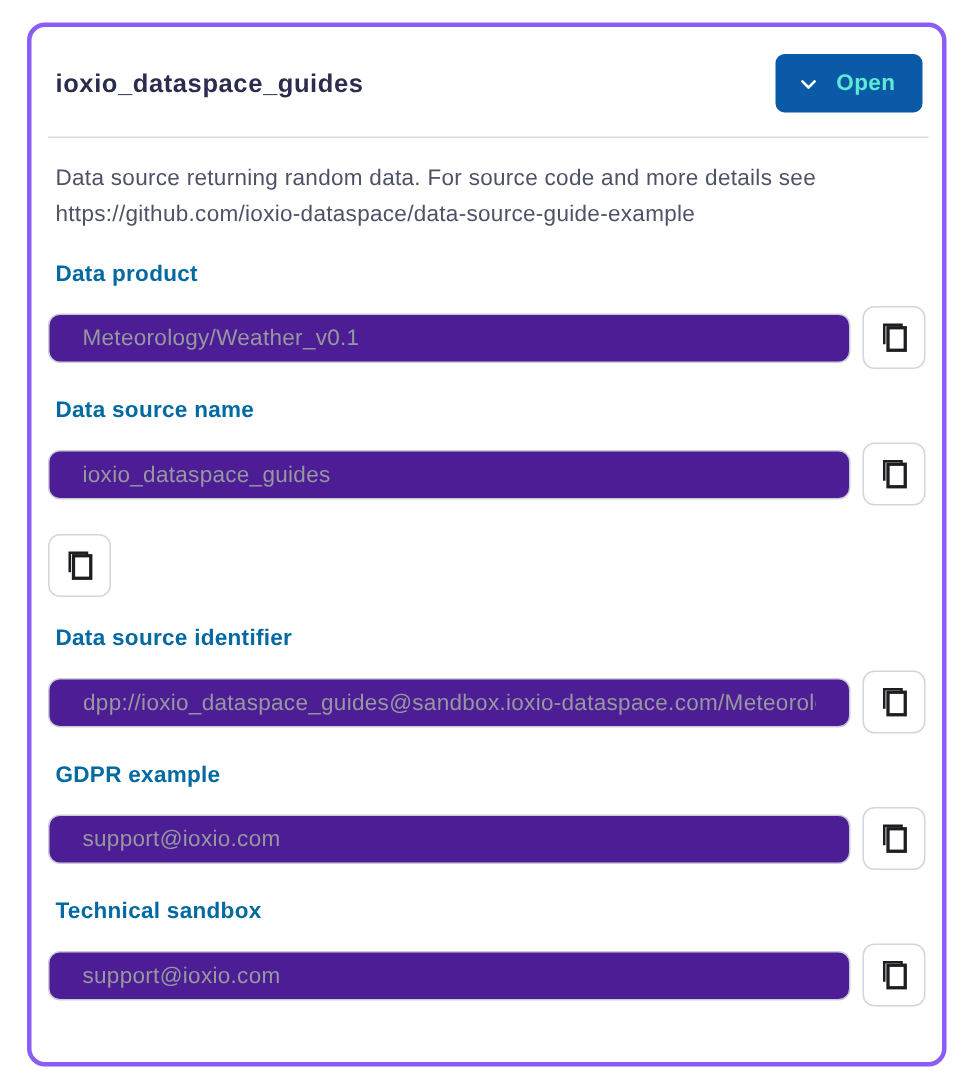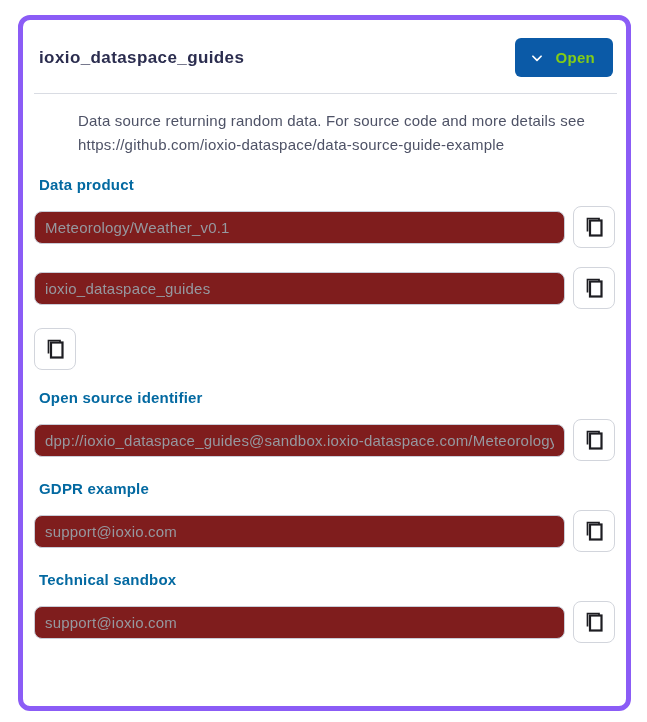--- a/index.html
+++ b/index.html
@@ -6,42 +6,42 @@
   html, body {
     width: 647px; height: 722px;
     background: #ffffff;
     font-family: "Liberation Sans", sans-serif;
   }
   .card {
     position: absolute;
     left: 18px; top: 15px;
     width: 613px; height: 696px;
     background: #ffffff;
-    border: 5px solid #8b5cf6;
+    border: 3px solid #8b5cf6;
     border-radius: 12px;
     padding: 18px 11px 19px 11px;
   }
   .header-row {
     display: flex;
     align-items: center;
     justify-content: space-between;
     padding: 0 2px 0 5px;
   }
   .card-title {
     font-size: 17px;
     font-weight: 700;
     color: #2b2d4f;
     letter-spacing: 0.4px;
   }
   .open-btn {
     display: flex;
     align-items: center;
     gap: 11px;
     background: #0b5aa7;
-    color: #84cc16;
+    color: #5eead4;
     border: none;
     border-radius: 6px;
     height: 39px;
     padding: 0 18px 0 15px;
     font-family: "Liberation Sans", sans-serif;
     font-size: 15px;
     font-weight: 700;
     letter-spacing: 0.3px;
     cursor: pointer;
   }
@@ -50,21 +50,20 @@
     border-top: 1px solid #d9dce3;
     margin: 16px -2px 15px 0;
   }
   .description {
     font-size: 15px;
     line-height: 24px;
     color: #4e5266;
     letter-spacing: 0.2px;
     padding: 0 2px 0 5px;
     margin-bottom: 19px;
-    margin-left: 39px;
   }
   .field { margin-top: 19px; }
   .field:first-of-type { margin-top: 0; }
   .field-label {
     display: block;
     font-size: 15px;
     font-weight: 600;
     color: #0369a1;
     letter-spacing: 0.2px;
     padding-left: 5px;
@@ -74,22 +73,22 @@
     display: flex;
     align-items: center;
     gap: 8px;
   }
   .field-input {
     flex: 1;
     min-width: 0;
     height: 33px;
     border: 1px solid #c9cdd8;
     border-radius: 8px;
-    background: #7f1d1d;
-    padding: 0 10px;
+    background: #4c1d95;
+    padding: 0 22px;
     font-family: "Liberation Sans", sans-serif;
     font-size: 15px;
     letter-spacing: 0.2px;
     color: #96989f;
     outline: none;
     white-space: nowrap;
     overflow: hidden;
     text-overflow: clip;
   }
   .copy-btn {
@@ -135,20 +134,21 @@
           <svg width="24" height="24" viewBox="0 0 24 24" fill="none">
               <path d="M5.5 16.5 V3.5 H17 V6" stroke="#1d1d22" stroke-width="1.7"></path>
               <rect x="8" y="5.5" width="11.5" height="15" stroke="#1d1d22" stroke-width="2.2"></rect>
             </svg>
         </span>
       </button>
     </div>
   </div>
 
   <div class="field">
+    <span class="field-label">Data source name</span>
     <div class="field-row">
       <input class="field-input" type="text" readonly="" value="ioxio_dataspace_guides" style="">
       <button class="copy-btn">
         <span class="icon">
           <svg width="24" height="24" viewBox="0 0 24 24" fill="none">
               <path d="M5.5 16.5 V3.5 H17 V6" stroke="#1d1d22" stroke-width="1.7"></path>
               <rect x="8" y="5.5" width="11.5" height="15" stroke="#1d1d22" stroke-width="2.2"></rect>
             </svg>
         </span>
       </button>
@@ -162,21 +162,21 @@
           <svg width="24" height="24" viewBox="0 0 24 24" fill="none">
               <path d="M5.5 16.5 V3.5 H17 V6" stroke="#1d1d22" stroke-width="1.7"></path>
               <rect x="8" y="5.5" width="11.5" height="15" stroke="#1d1d22" stroke-width="2.2"></rect>
             </svg>
         </span>
       </button>
     </div>
   </div>
 
   <div class="field">
-    <span class="field-label">Open source identifier</span>
+    <span class="field-label">Data source identifier</span>
     <div class="field-row">
       <input class="field-input" type="text" readonly="" value="dpp://ioxio_dataspace_guides@sandbox.ioxio-dataspace.com/Meteorology/Weather_v0.1" style="">
       <button class="copy-btn">
         <span class="icon">
           <svg width="24" height="24" viewBox="0 0 24 24" fill="none">
               <path d="M5.5 16.5 V3.5 H17 V6" stroke="#1d1d22" stroke-width="1.7"></path>
               <rect x="8" y="5.5" width="11.5" height="15" stroke="#1d1d22" stroke-width="2.2"></rect>
             </svg>
         </span>
       </button>

